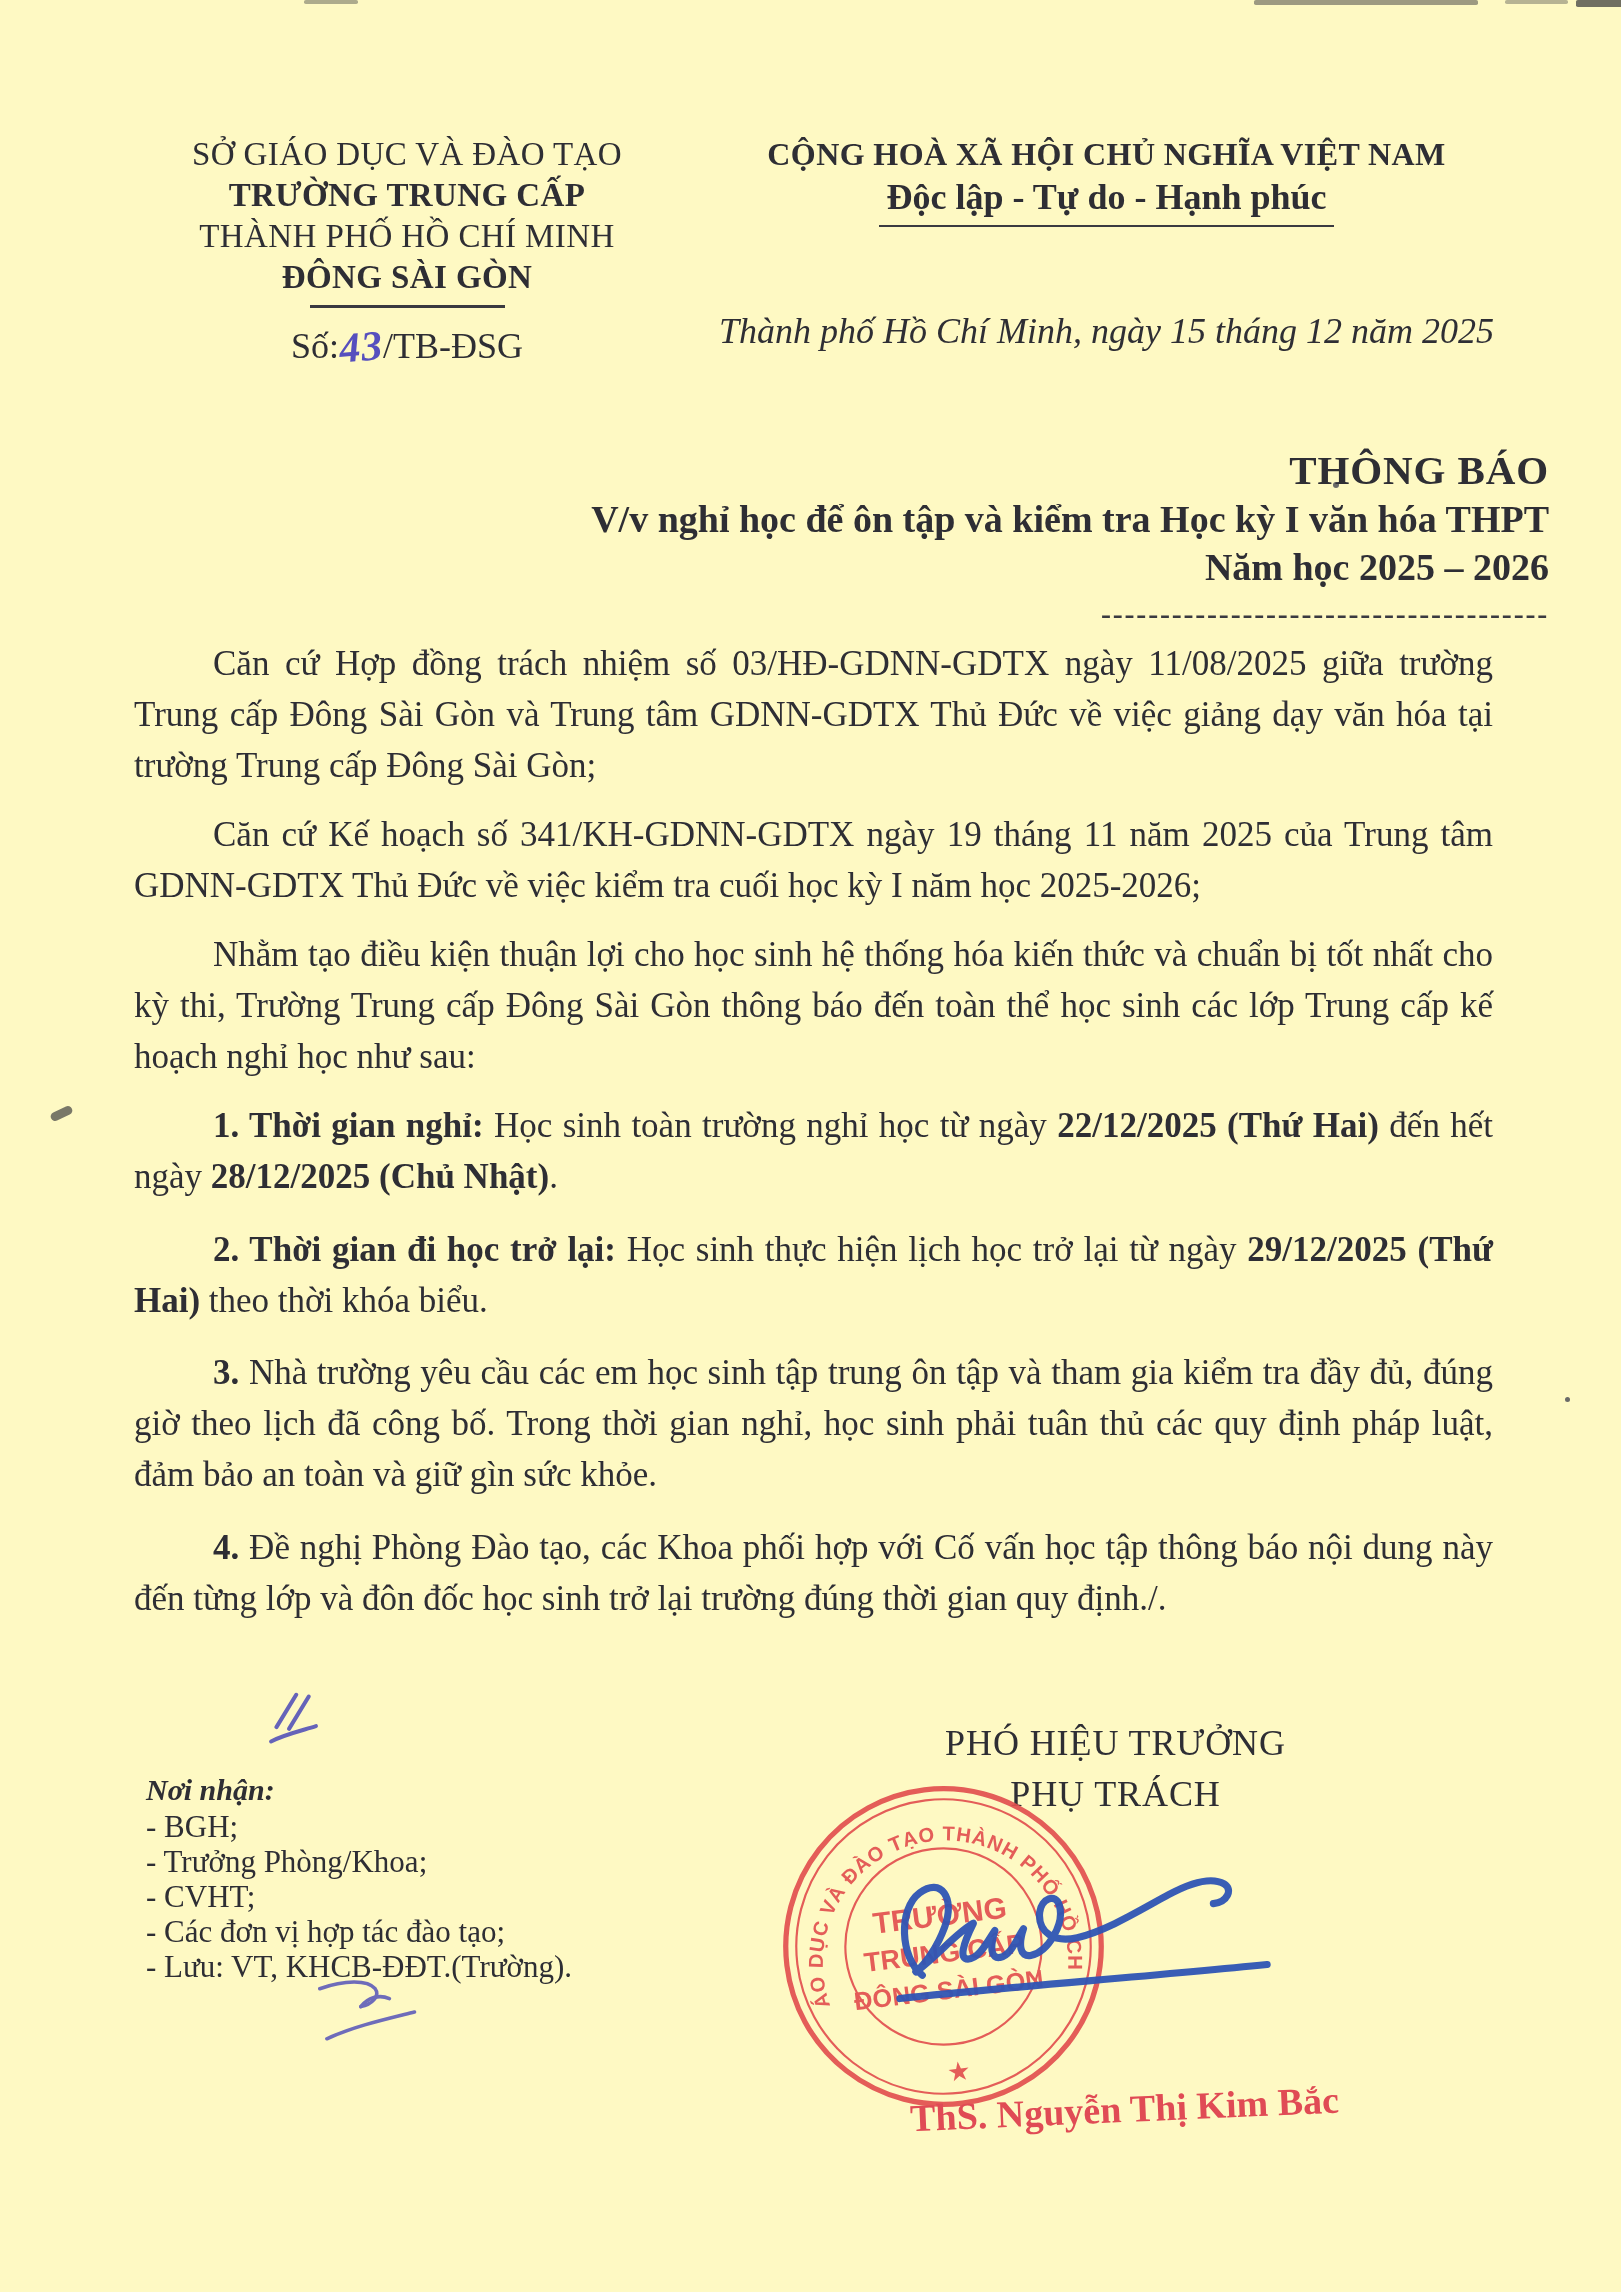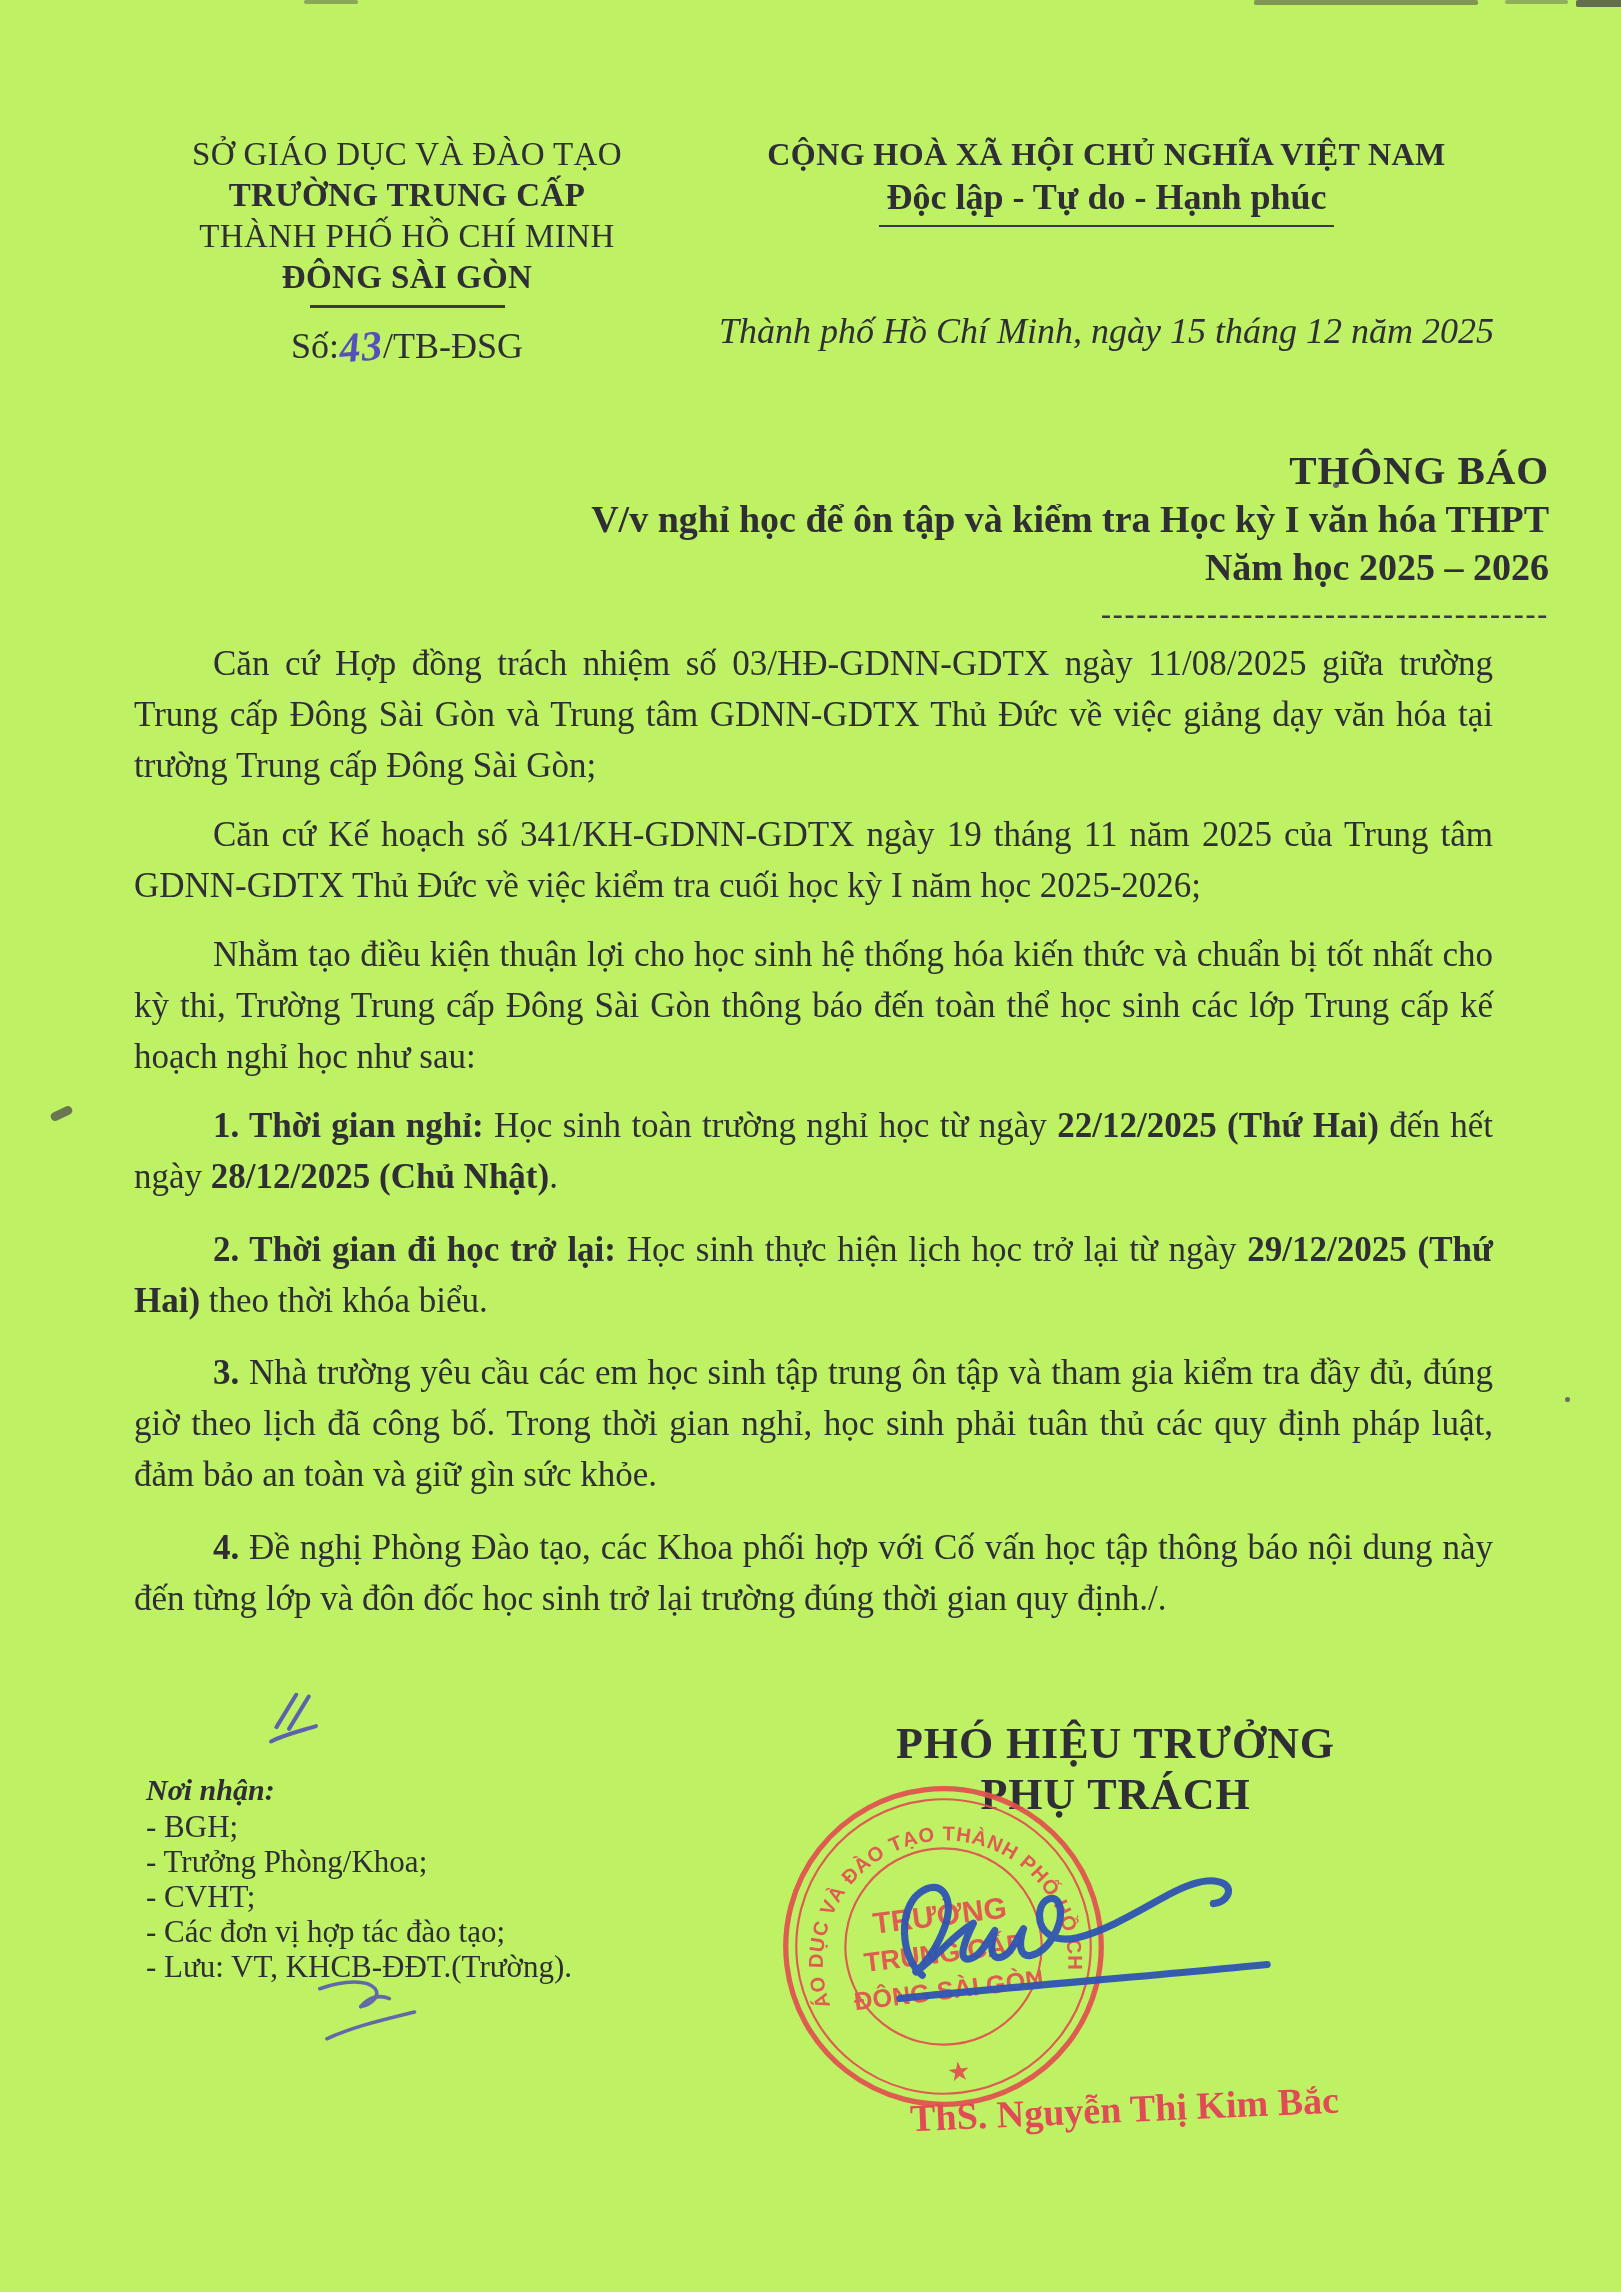--- a/index.html
+++ b/index.html
@@ -1,18 +1,18 @@
 <!DOCTYPE html>
 <html style="font-size:14.3px"><head>
 <meta charset="utf-8">
 <style>
   html,body{margin:0;padding:0;background:#ffffff;}
   .page{
     position:relative;width:1622px;height:2293px;margin:0 auto;
-    background:#bef264;overflow:hidden;
+    background:#fef9c3;overflow:hidden;
     font-family:"Liberation Serif","DejaVu Serif",serif;
     color:#2e2e34;
   }
   
   .artifact{position:absolute;background:#4c4c4a;border-radius:1.8px;}
   .speck{position:absolute;background:#6a6a68;border-radius:50%;}
 
   
   .header-left{position:absolute;top:134px;left:143px;width:528px;text-align:center;}
   .hl-line{font-size:33px;line-height:41px;letter-spacing:0.4px;}
@@ -42,21 +42,21 @@
     text-align:justify;text-indent:79px;
   }
   .para.item{margin-bottom:21.5px;}
   .b{font-weight:bold;}
 
   
   .recipients{position:absolute;top:1771px;left:136px;width:555px;margin-left:10px;}
   .recipients-title{font-size:30px;font-weight:bold;font-style:italic;line-height:38px;}
   .recipient-item{font-size:31px;line-height:35px;}
   .sign-title{position:absolute;top:1718px;left:896px;width:439px;text-align:center;}
-  .sign-title div{font-size:44px;font-weight:bold;line-height:51px;letter-spacing:0.9px;}
+  .sign-title div{font-size:36px;font-weight:normal;line-height:51px;letter-spacing:0.9px;}
   .signer-name{
     position:absolute;top:2087px;left:887px;width:475px;text-align:center;
     color:#e04b55;font-size:38px;font-weight:bold;transform:rotate(-2.5deg);
   }
   .stamp{position:absolute;top:1780px;left:777px;width:333px;height:333px;
     transform:rotate(-7deg);opacity:.92;}
   .stamp text{font-family:"Liberation Sans","DejaVu Sans",sans-serif;font-weight:bold;fill:#e25050;}
   .signature{position:absolute;top:1823px;left:873px;width:430px;height:206px;}
   .scribble{position:absolute;}
 </style>

